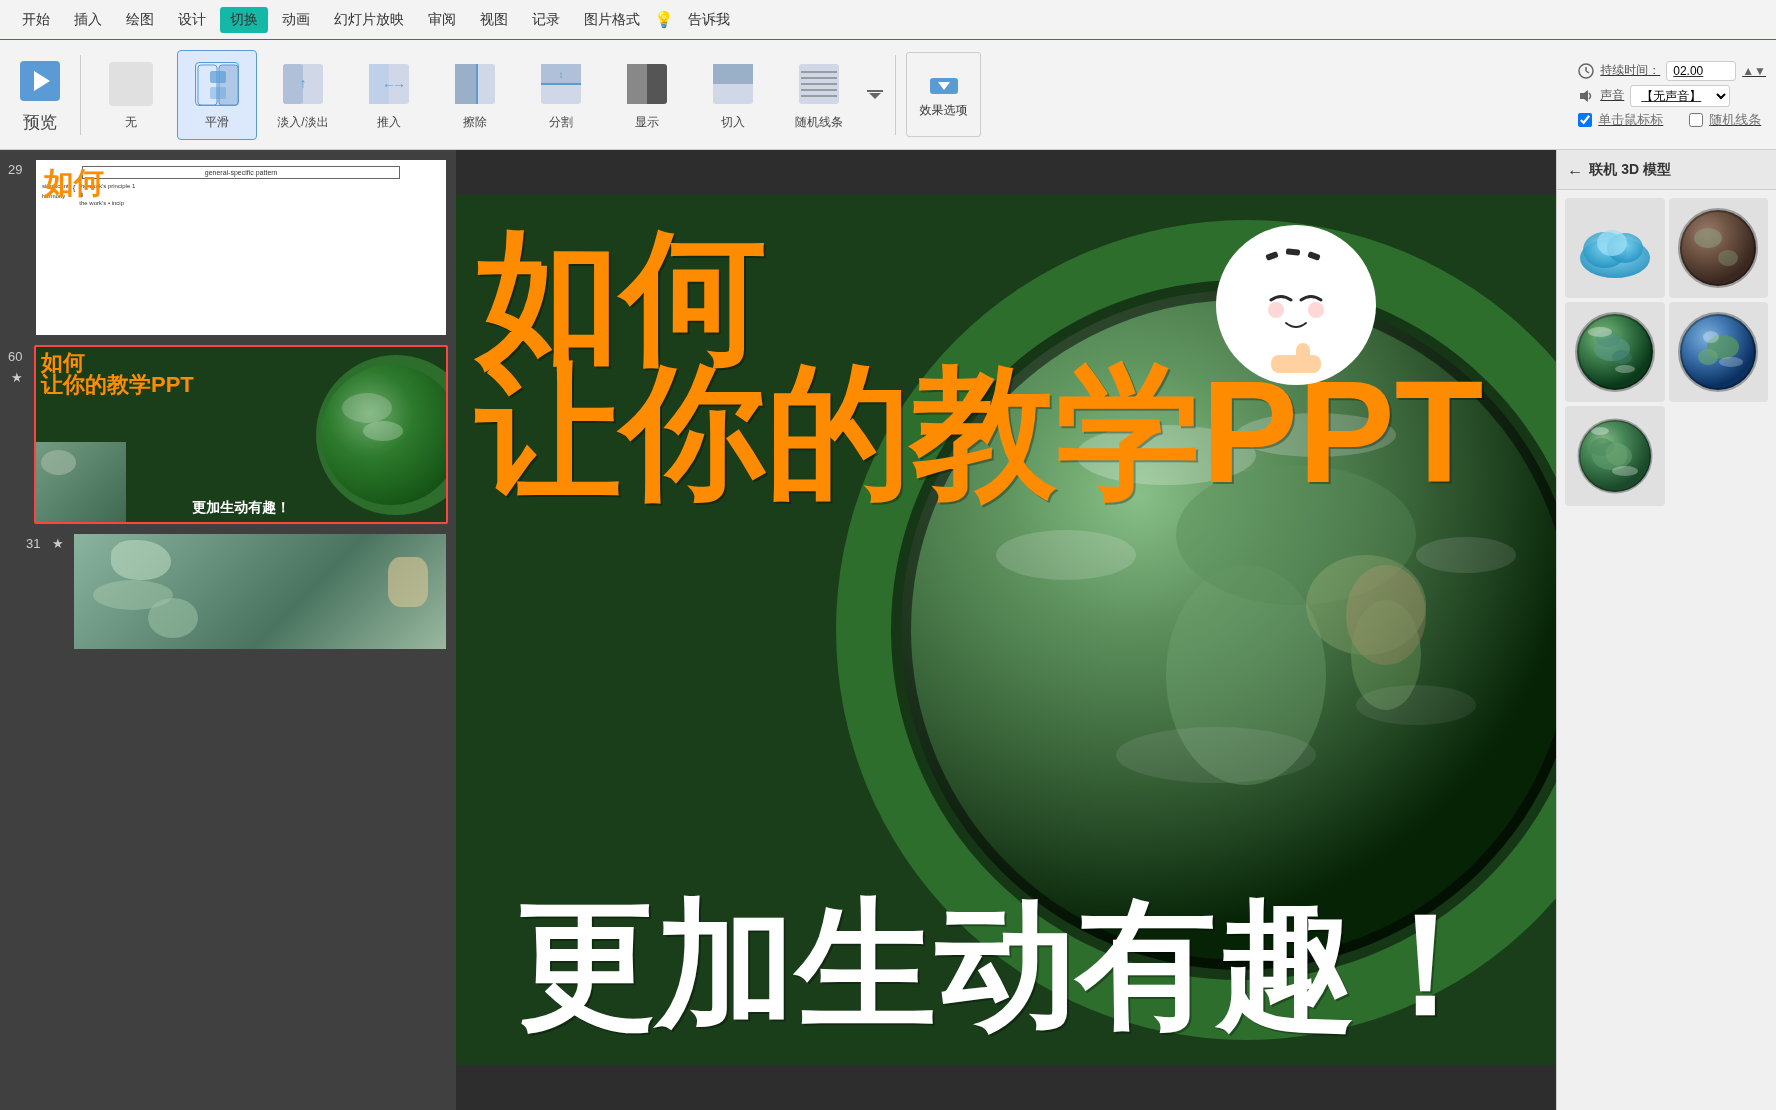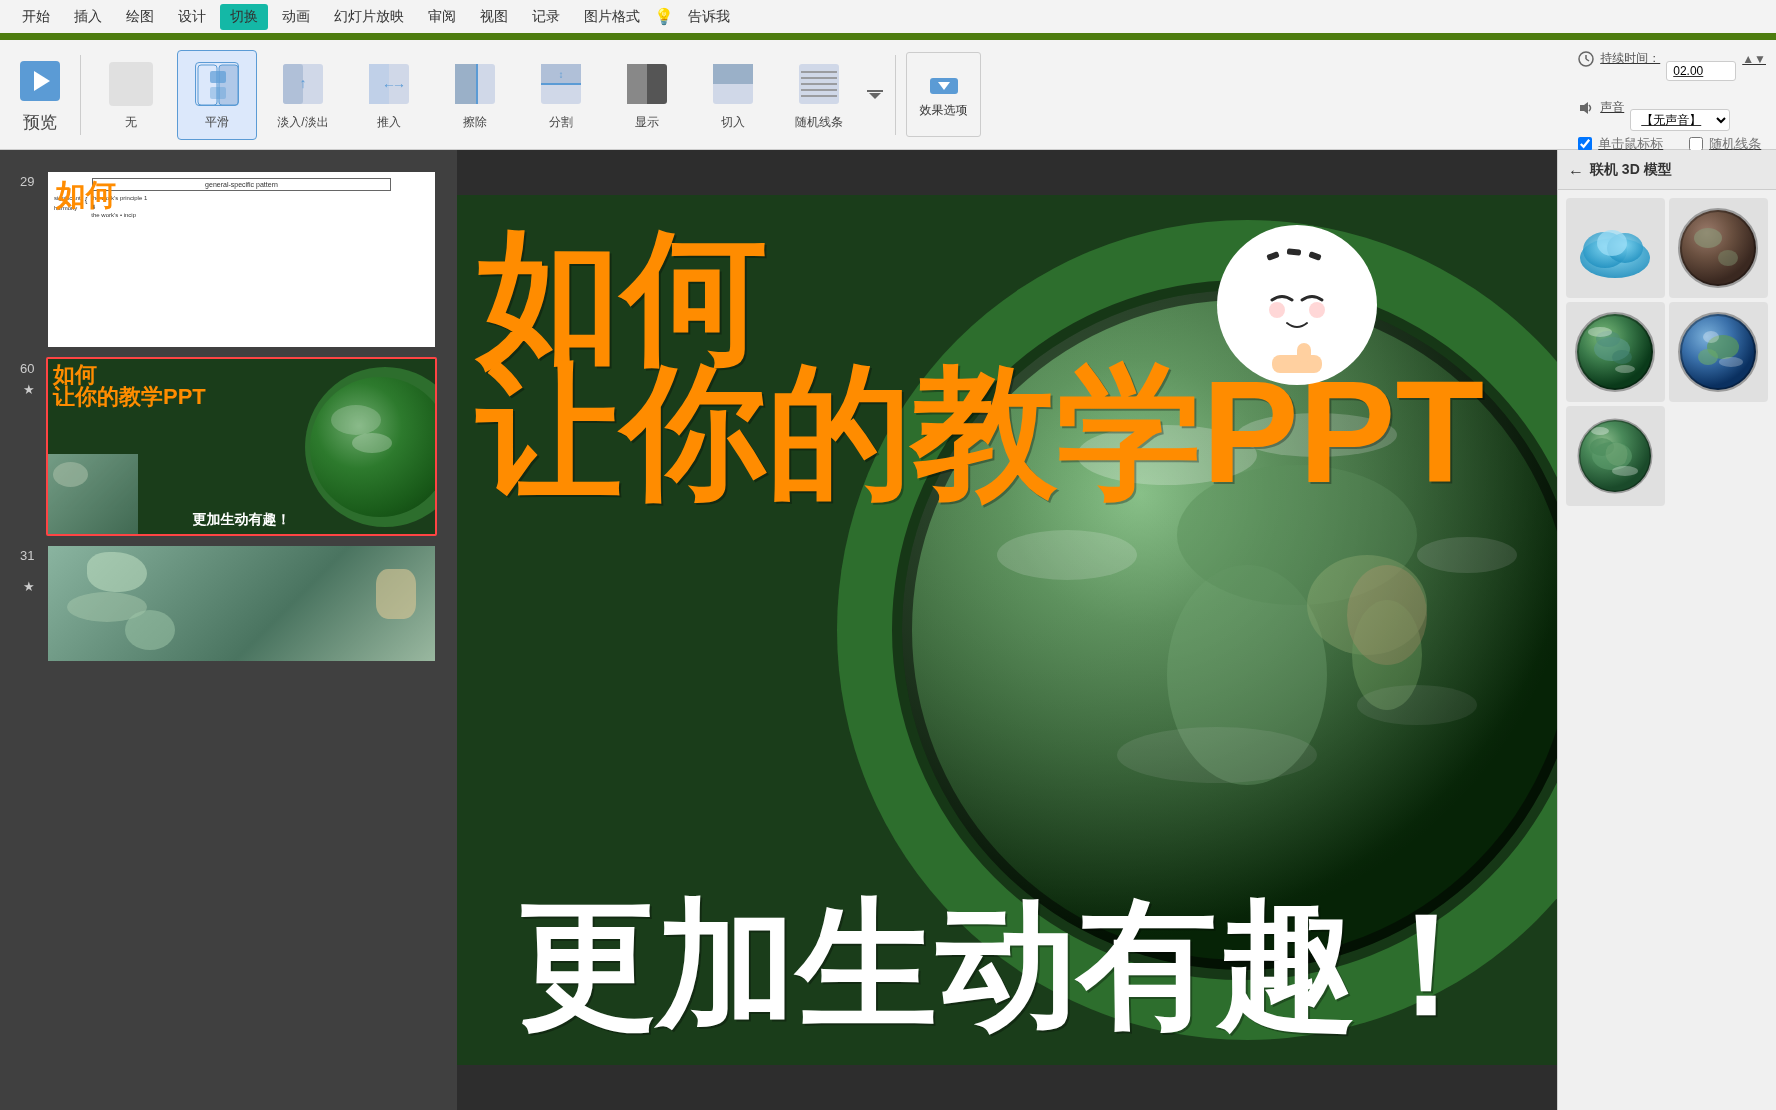--- a/index.html
+++ b/index.html
@@ -13,21 +13,21 @@
     }
 
     
     #menu-bar {
       height: 40px;
       background: #f3f3f3;
       display: flex;
       align-items: center;
       padding: 0 12px;
       gap: 4px;
-      border-bottom: 7px solid #4d7c0f;
+      border-bottom: 1px solid #4d7c0f;
     }
     .menu-item {
       padding: 4px 10px;
       font-size: 14px;
       cursor: pointer;
       border-radius: 3px;
       color: #333;
     }
     .menu-item.active { background: #14b8a6; font-weight: normal; }
 
@@ -99,21 +99,20 @@
       gap: 6px;
     }
     .ctrl-label { color: #555; font-size: 12px; }
     .ctrl-value {
       background: white;
       border: 1px solid #ccc;
       padding: 2px 6px;
       border-radius: 3px;
       min-width: 70px;
       font-size: 12px;
-      margin-top: 24px;
     }
     .ctrl-checkbox { width: 14px; height: 14px; }
     .ctrl-check-label { font-size: 13px; color: #737373; }
 
     
     .effect-btn {
       display: flex;
       flex-direction: column;
       align-items: center;
       justify-content: center;
@@ -131,21 +130,21 @@
     #main-content {
       display: flex;
       height: calc(1110px - 40px - 110px);
     }
 
     
     #slide-panel {
       width: 497px;
       background: #404040;
       overflow-y: auto;
-      padding: 20px;
+      padding: 8px;
       display: flex;
       flex-direction: column;
       gap: 8px;
     }
     .slide-item {
       display: flex;
       align-items: flex-start;
       gap: 6px;
       cursor: pointer;
     }
@@ -586,21 +585,21 @@
 
             <div style="position:absolute;bottom:0;left:0;width:90px;height:80px;background:linear-gradient(135deg,#8ab4a0,#6a9480,#4a7460);opacity:0.8;overflow:hidden;">
               <div style="position:absolute;top:10%;left:5%;width:35px;height:25px;background:rgba(200,220,200,0.6);border-radius:50%;"></div>
             </div>
           </div>
         </div>
       </div>
     </div>
 
     <div class="slide-item">
-      <div style="display:flex;flex-direction:column;align-items:center;gap:12px;">
+      <div style="display:flex;flex-direction:row;align-items:center;gap:6px;margin-left:18px;">
         <span class="slide-number">31</span>
         <span class="slide-star">★</span>
       </div>
       <div class="slide-thumb">
         <div class="slide-thumb-inner" id="thumb-31">
           <div style="background:#2a3a2a;width:100%;height:115px;position:relative;overflow:hidden;">
 
             <div style="position:absolute;inset:0;background:linear-gradient(135deg,#8ab4a0 0%,#6a9480 30%,#4a7460 60%,#9ab8a0 100%);">
               <div style="position:absolute;top:5%;left:10%;width:60px;height:40px;background:rgba(200,230,200,0.5);border-radius:40% 60% 50% 50%;"></div>
               <div style="position:absolute;top:40%;left:5%;width:80px;height:30px;background:rgba(180,210,180,0.4);border-radius:50%;"></div>

